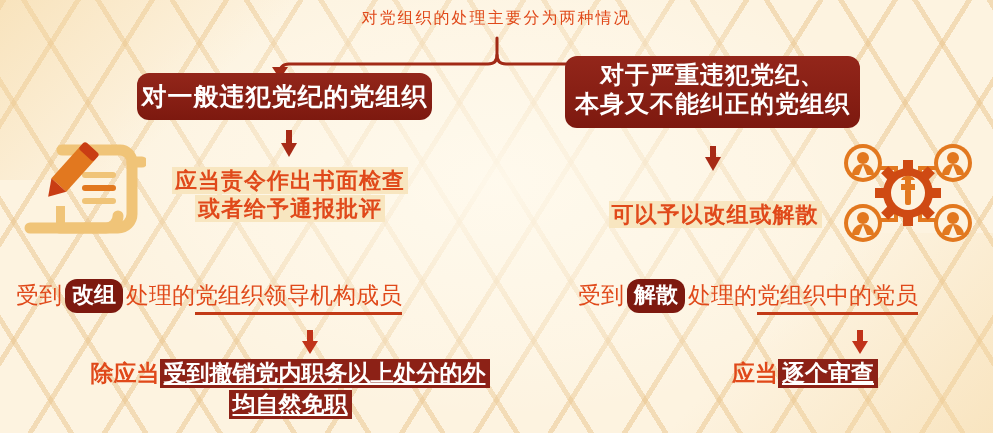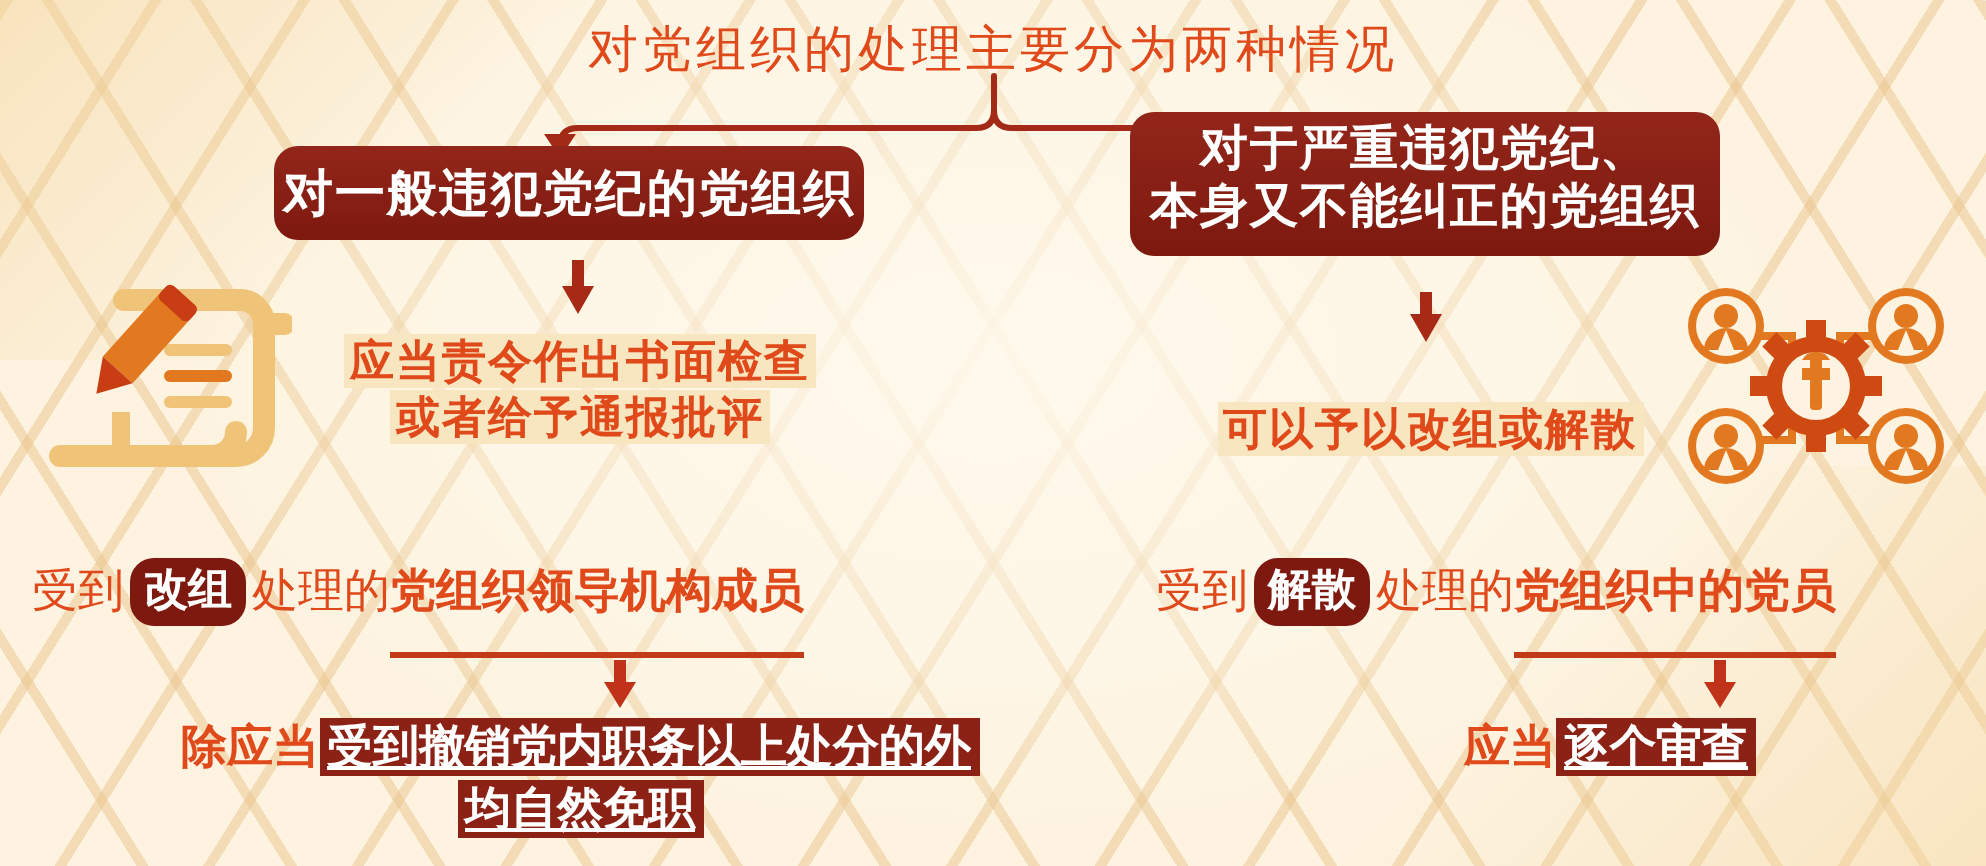--- a/index.html
+++ b/index.html
@@ -46,21 +46,21 @@
     pointer-events: none;
   }
 
   
   .cn { font-family: "Liberation Serif", "DejaVu Serif", serif; }
 
   #title {
     position: absolute;
     left: 0; right: 0; top: 8px;
     text-align: center;
-    font-size: 25px;
+    font-size: 16px;
     font-weight: 400;
     letter-spacing: 2px;
     color: #e0491a;
     font-family: "Liberation Serif", "DejaVu Serif", serif;
   }
 
   .main-box {
     position: absolute;
     background: #8c1e12;
     background: linear-gradient(180deg, #93261a 0%, #7d190f 100%);
@@ -110,23 +110,23 @@
     background: #7d190f;
     color: #fff;
     font-weight: bold;
     border-radius: 12px;
     padding: 1px 7px 3px 7px;
     margin: 0 3px;
     font-size: 22px;
     vertical-align: 1px;
   }
   .ul-bold {
-    font-weight: bold;
+    font-weight: normal;
     border-bottom: 3px solid #c23a17;
-    padding-bottom: 18px;
+    padding-bottom: 4px;
   }
 
   .bottom-row {
     position: absolute;
     font-size: 23px;
     color: #e0491a;
     text-align: center;
     line-height: 1.35;
     font-family: "Liberation Serif", "DejaVu Serif", serif;
   }

